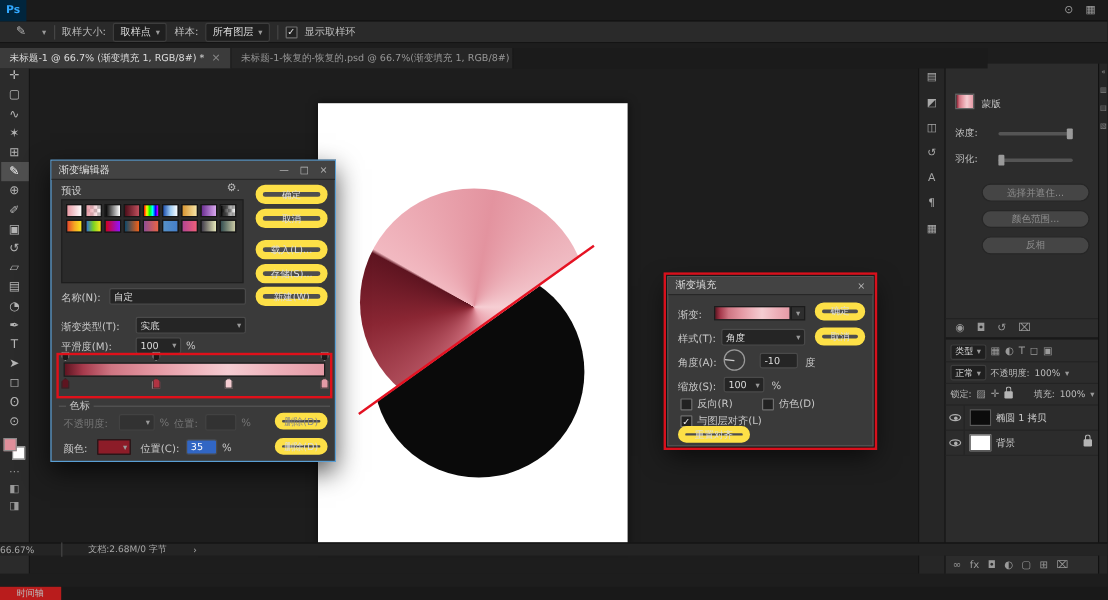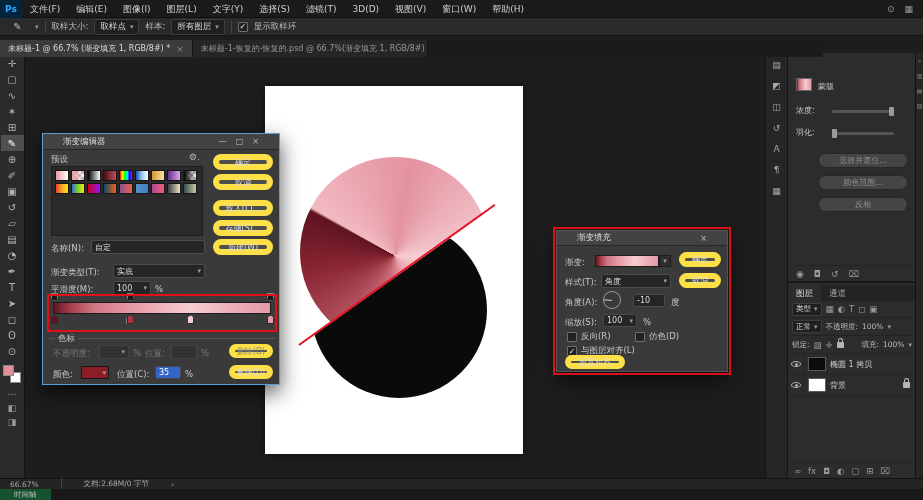--- a/index.html
+++ b/index.html
@@ -40,21 +40,21 @@
   .canvas-area{position:absolute;left:25px;top:53px;width:740px;height:425px;background:#1d1d1d;z-index:1}
   .white-canvas{position:absolute;left:240px;top:33px;width:258px;height:368px;background:#fff;box-shadow:0 0 7px rgba(0,0,0,.6)}
   .black-clip{position:absolute;inset:0;clip-path:polygon(0px 284px,258px 100px,258px 368px,0px 368px)}
   .black-circle{position:absolute;left:46px;top:136px;width:176px;height:176px;border-radius:50%}
   .pink-clip{position:absolute;inset:0;clip-path:polygon(0px 0px,258px 0px,258px 100px,0px 284px)}
   .pink-circle{position:absolute;left:35px;top:71px;width:190px;height:190px;border-radius:50%}
   .red-line{position:absolute;left:34px;top:258px;width:241px;height:2px;transform-origin:0 50%;transform:rotate(-35.6deg)}
 
   
   .dialog{position:absolute;background:#3a3a3a;border:1px solid #5a9fd4;box-shadow:0 8px 20px rgba(0,0,0,.65);z-index:20;font-size:8.5px;color:#c8c8c8}
-  .dlg-title{height:16px;display:flex;align-items:center;padding:0 20px;background:#434343;border-bottom:1px solid #272727;color:#ddd;font-size:8.5px}
+  .dlg-title{height:16px;display:flex;align-items:center;padding:0 6px;background:#434343;border-bottom:1px solid #272727;color:#ddd;font-size:8.5px}
   .win-btns{margin-left:auto;display:flex;gap:9px;color:#bbb;font-size:8px}
   .dlg-btn{position:absolute;background:#4e4e4e;border:6px solid #fde047;border-radius:8px;color:#ddd;display:flex;align-items:center;justify-content:center;font-size:8px;height:16px}
   .dlg-label{position:absolute;white-space:nowrap}
   .input{position:absolute;background:#252525;border:1px solid #4a4a4a;border-radius:2px;color:#ddd;display:flex;align-items:center;padding:0 3px;height:14px;font-size:8px}
   .input .caret{margin-left:auto}
   .input.sel{background:#3166c4;color:#fff}
   .disabled{color:#757575}
   .input.dis{background:#323232;border-color:#424242}
 
   #gradient-editor{left:42px;top:133px;width:238px;height:252px}
@@ -115,42 +115,29 @@
   .t-black{background:#0c0c0c}
   .t-circle{background:radial-gradient(circle closest-side,#0c0c0c 90%,#fff 95%)}
   .t-mask{background:#e6e6e6}
   .t-white{background:#fff}
   .lname{font-size:8px;color:#ccc;margin-left:4px;white-space:nowrap;overflow:hidden}
   .padlock{width:7px;height:6px;background:#b5b5b5;border-radius:1px;position:relative;margin-left:auto;margin-right:6px;flex:none}
   .padlock::before{content:"";position:absolute;left:1px;top:-4px;width:3px;height:4px;border:1px solid #b5b5b5;border-bottom:none;border-radius:3px 3px 0 0}
   .layers-bottom{margin-top:auto;height:16px;border-top:1px solid #222;display:flex;align-items:center;gap:7px;padding:0 6px;color:#9a9a9a;font-size:8.5px}
 
   
-  .statusbar{position:absolute;left:0;top:478px;width:923px;height:11px;background:#242424;border-top:1px solid #121212;display:flex;align-items:center;gap:22px;padding:0 10px;font-size:7.5px;color:#a8a8a8;z-index:5}
+  .statusbar{position:absolute;left:0;top:452px;width:923px;height:11px;background:#242424;border-top:1px solid #121212;display:flex;align-items:center;gap:22px;padding:0 0;font-size:7.5px;color:#a8a8a8;z-index:5}
   .timelinebar{position:absolute;left:0;top:489px;width:923px;height:11px;background:#191919;display:flex;z-index:5}
-  .tl-tab{background:#14532d;padding:0 14px;font-size:7.5px;line-height:11px;color:#bdbdbd}
+  .tl-tab{background:#b91c1c;padding:0 14px;font-size:7.5px;line-height:11px;color:#bdbdbd}
 </style>
 </head>
 <body>
 
 <div class="menubar">
   <div class="ps-logo">Ps</div>
-  <div id="menus" style="display:flex">
-      <span class="menu-item">文件(F)</span>
-      <span class="menu-item">编辑(E)</span>
-      <span class="menu-item">图像(I)</span>
-      <span class="menu-item">图层(L)</span>
-      <span class="menu-item">文字(Y)</span>
-      <span class="menu-item">选择(S)</span>
-      <span class="menu-item">滤镜(T)</span>
-      <span class="menu-item">3D(D)</span>
-      <span class="menu-item">视图(V)</span>
-      <span class="menu-item">窗口(W)</span>
-      <span class="menu-item">帮助(H)</span>
-    </div>
   <div class="menubar-right">
       <span>⊙</span>
       <span>▦</span>
     </div>
 </div>
 
 <div class="optionsbar">
   <span class="tool" style="height:14px">✎</span>
   <span class="caret">▾</span>
   <span class="vdiv"></span>
@@ -394,24 +381,20 @@
 
     <div class="props-bottom" id="pbottom">
         <span class="">◉</span>
         <span class="">◘</span>
         <span class="">↺</span>
         <span class="">⌧</span>
       </div>
   </div>
 
   <div class="layers">
-    <div class="panel-tabs" style="height:16px">
-      <span class="panel-tab active" style="line-height:16px">图层</span>
-      <span class="panel-tab" style="line-height:16px">通道</span>
-    </div>
     <div class="lrow filter-row">
       <span class="mini-dd">
         <span>类型</span>
         <span class="caret">▾</span>
       </span>
       <span id="lfilter-icons" style="display:flex;gap:4px">
           <span class="licon">▦</span>
           <span class="licon">◐</span>
           <span class="licon">T</span>
           <span class="licon">◻</span>

